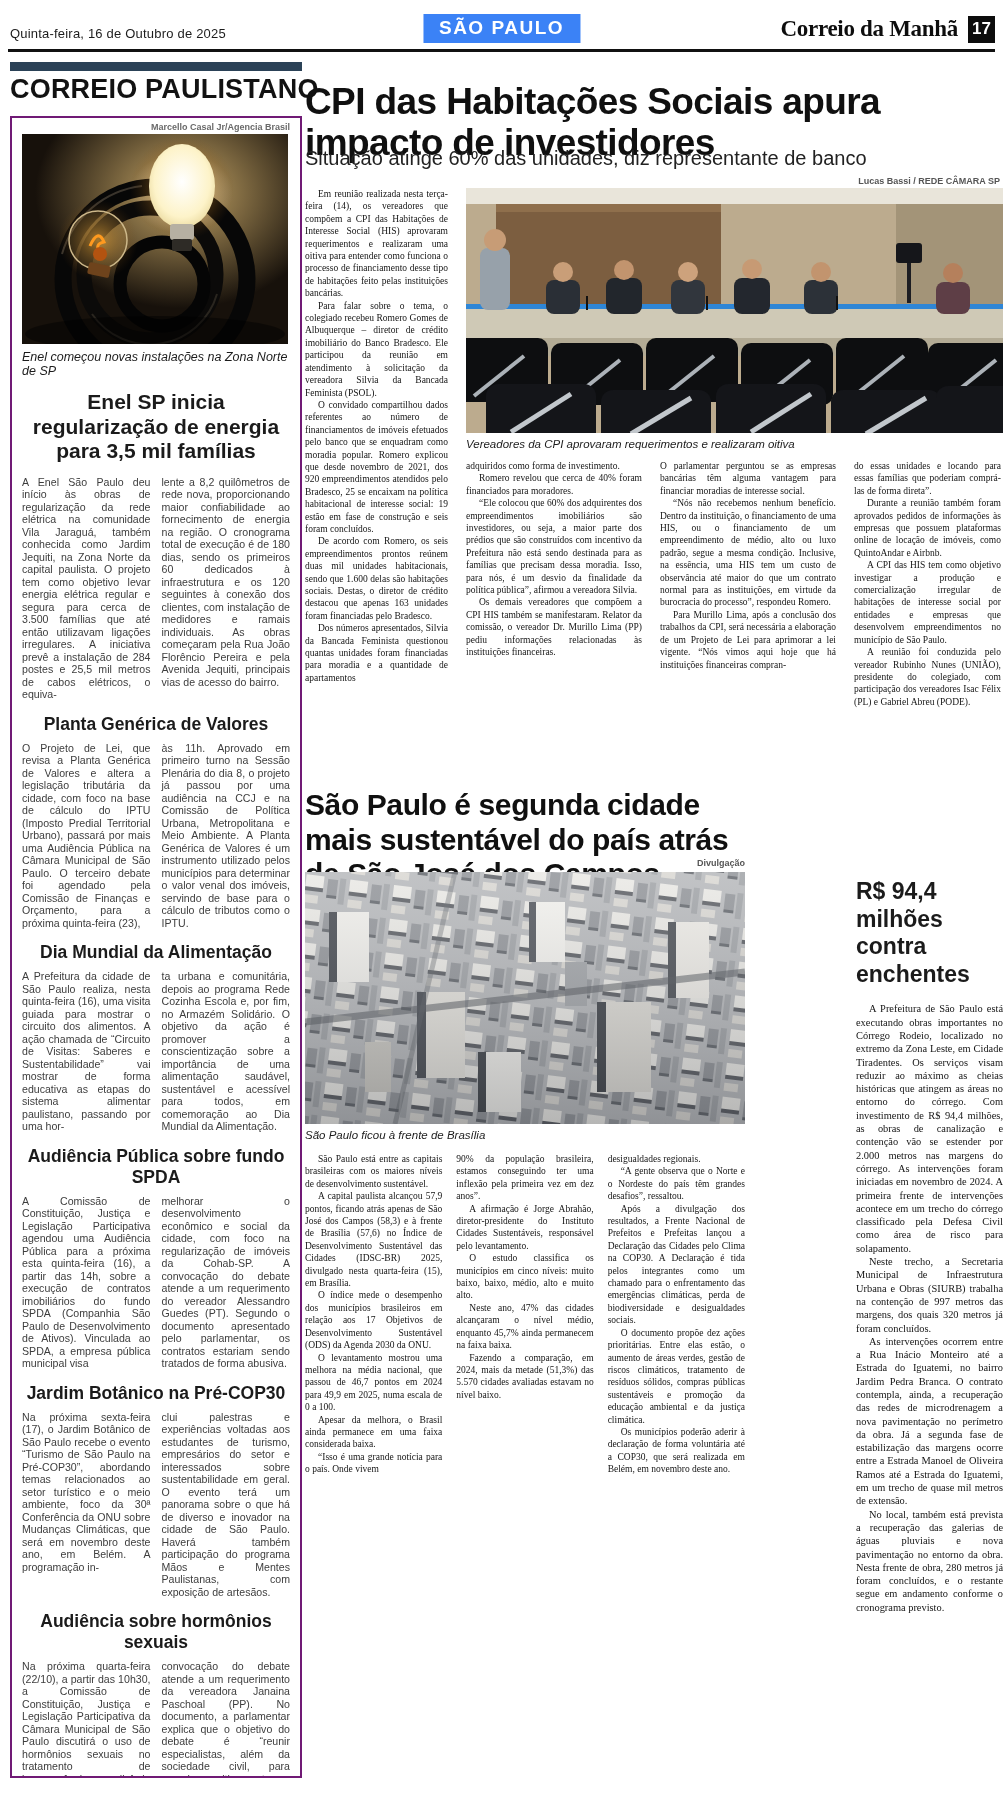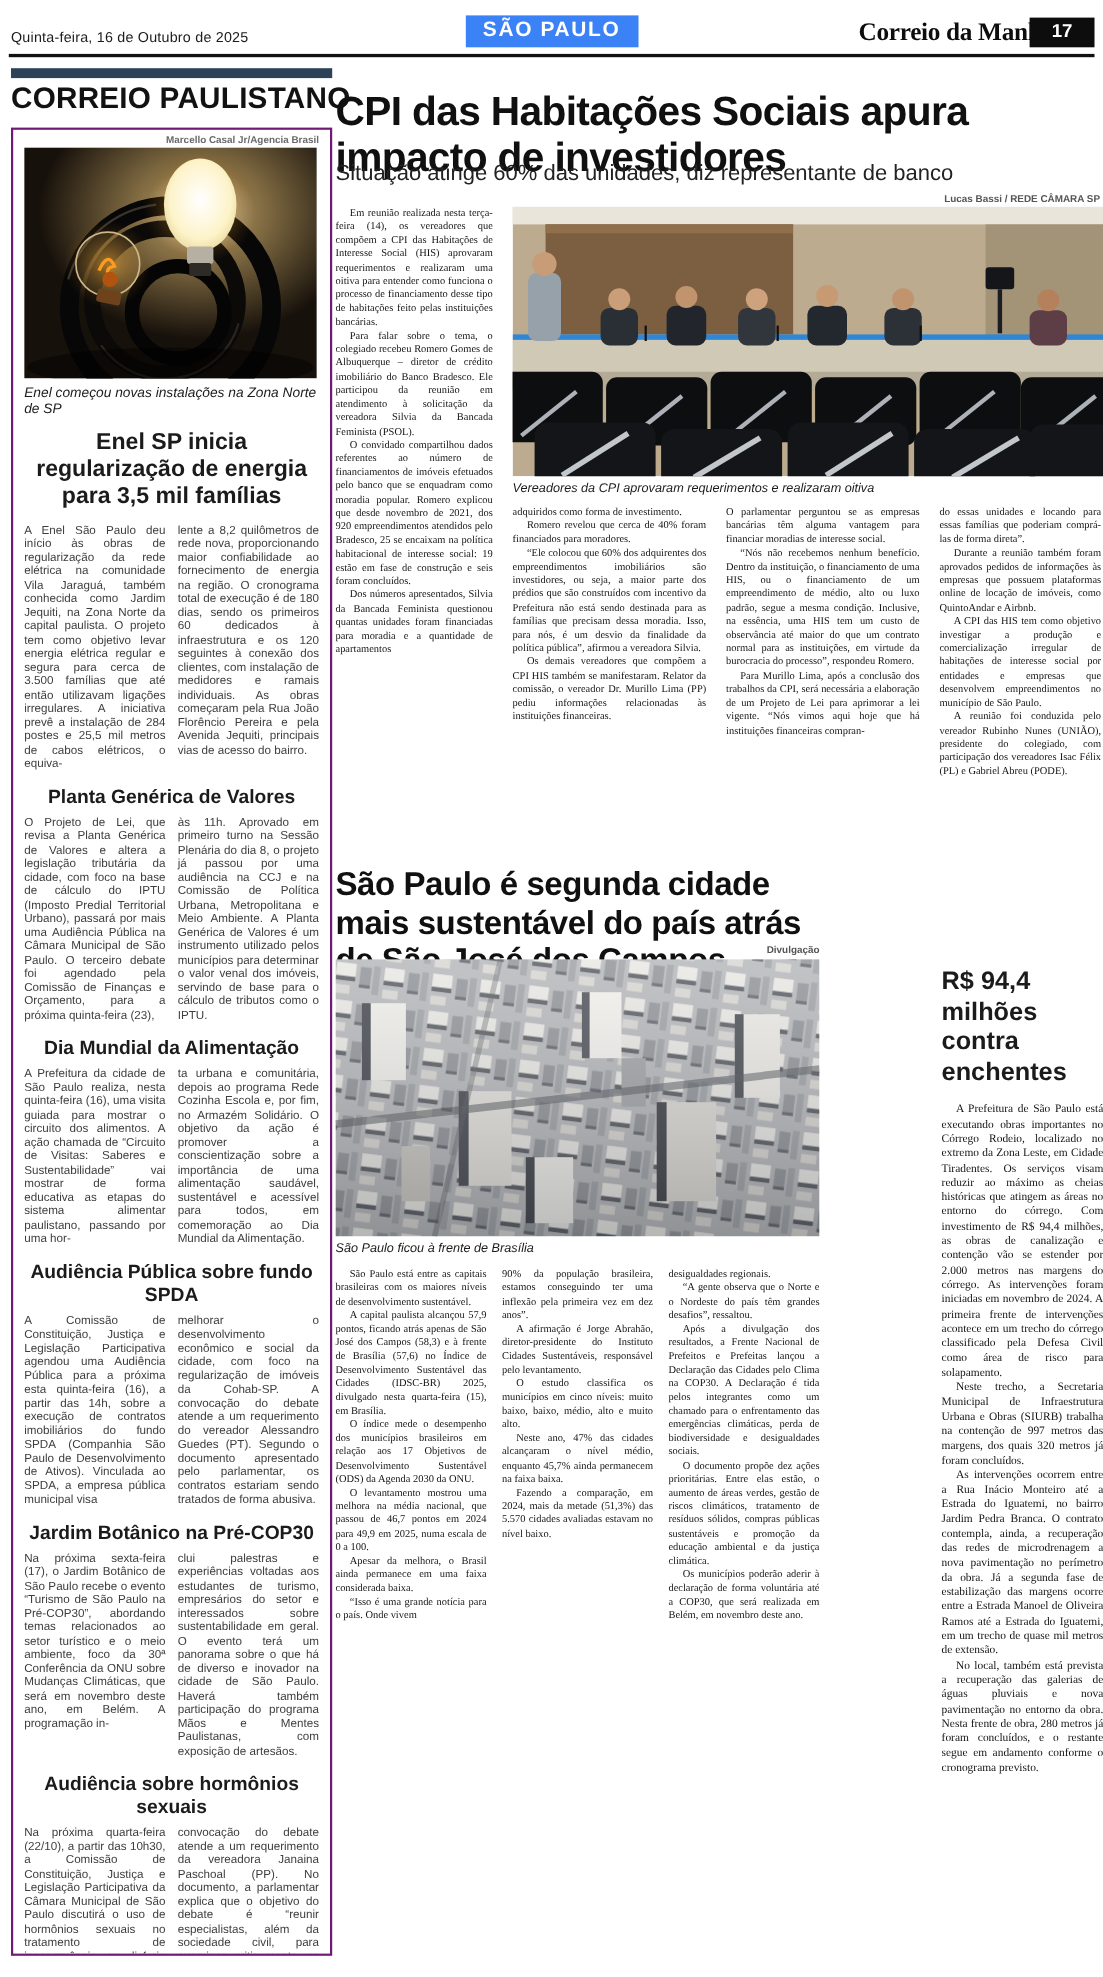--- a/index.html
+++ b/index.html
@@ -5,21 +5,21 @@
   html,body{margin:0;padding:0;background:#fff;}
   #page{position:relative;width:1003px;height:1797px;background:#fff;overflow:hidden;
         font-family:"Liberation Sans",sans-serif;color:#1a1a1a;}
   
   .hdr-date{position:absolute;left:10px;top:26px;font-size:13px;color:#1c1c1c;letter-spacing:.2px;}
   .hdr-section{position:absolute;left:50%;transform:translateX(-50%);top:14px;background:#3b82f6;color:#fff;
         font-weight:700;font-size:19px;letter-spacing:1.5px;padding:3px 16px 4px;}
   .hdr-brand{position:absolute;right:45px;top:16px;font-family:"Liberation Serif",serif;font-weight:900;
         font-size:23px;color:#0d0d0d;letter-spacing:-.3px;}
   .hdr-page{position:absolute;right:8px;top:16px;background:#0d0d0d;color:#fff;font-weight:700;
-        font-size:17px;padding:3px 20px 4px;}
+        font-size:17px;padding:3px 4px 4px;}
   .hdr-rule{position:absolute;left:8px;right:8px;top:49px;height:3px;background:#111;}
   
   .lbar{position:absolute;left:10px;top:62px;width:292px;height:9px;background:#2b4257;}
   .lmast{position:absolute;left:10px;top:74px;width:292px;font-size:27px;font-weight:800;letter-spacing:.2px;
         color:#121212;white-space:nowrap;}
   .lbox{position:absolute;left:10px;top:116px;width:292px;height:1662px;border:2px solid #701a75;
         box-sizing:border-box;padding:4px 10px 8px;overflow:hidden;}
   .lcredit{font-size:9px;font-weight:700;color:#6a6a6a;text-align:right;margin:0 0 2px;}
   .lphoto{width:266px;height:210px;display:block;}
   .lcaption{font-size:12.5px;font-style:italic;font-weight:500;color:#1c1c1c;margin:6px 0 12px;}
@@ -176,20 +176,21 @@
 
   <h1 class="cpi-headline">CPI das Habitações Sociais apura impacto de investidores</h1>
   <div class="cpi-subhead">Situação atinge 60% das unidades, diz representante de banco</div>
   <div class="cpi-credit">Lucas Bassi / REDE CÂMARA SP</div>
 
   <div class="cpi-grid">
     <div class="serif gcol1">
         <p>Em reunião realizada nesta terça-feira (14), os vereadores que compõem a CPI das Habitações de Interesse Social (HIS) aprovaram requerimentos e realizaram uma oitiva para entender como funciona o processo de financiamento desse tipo de habitações feito pelas instituições bancárias.</p>
         <p>Para falar sobre o tema, o colegiado recebeu Romero Gomes de Albuquerque – diretor de crédito imobiliário do Banco Bradesco. Ele participou da reunião em atendimento à solicitação da vereadora Silvia da Bancada Feminista (PSOL).</p>
         <p>O convidado compartilhou dados referentes ao número de financiamentos de imóveis efetuados pelo banco que se enquadram como moradia popular. Romero explicou que desde novembro de 2021, dos 920 empreendimentos atendidos pelo Bradesco, 25 se encaixam na política habitacional de interesse social: 19 estão em fase de construção e seis foram concluídos.</p>
+        <p>De acordo com Romero, os seis empreendimentos prontos reúnem duas mil unidades habitacionais, sendo que 1.600 delas são habitações sociais. Destas, o diretor de crédito destacou que apenas 163 unidades foram financiadas pelo Bradesco.</p>
         <p>Dos números apresentados, Silvia da Bancada Feminista questionou quantas unidades foram financiadas para moradia e a quantidade de apartamentos</p>
       </div>
 
     <svg class="cpi-photo" viewBox="0 0 537 245" preserveAspectRatio="none">
       <rect width="537" height="245" fill="#bcab8e"></rect>
       <rect width="537" height="16" fill="#e9e5da"></rect>
       <rect x="30" y="16" width="225" height="100" fill="#7c5e40"></rect>
       <rect x="30" y="16" width="225" height="8" fill="#8f6f4c"></rect>
       <rect x="420" y="16" width="117" height="110" fill="#a2withf" fill-opacity="0"></rect>
       <rect x="430" y="16" width="107" height="112" fill="#a39478"></rect>

